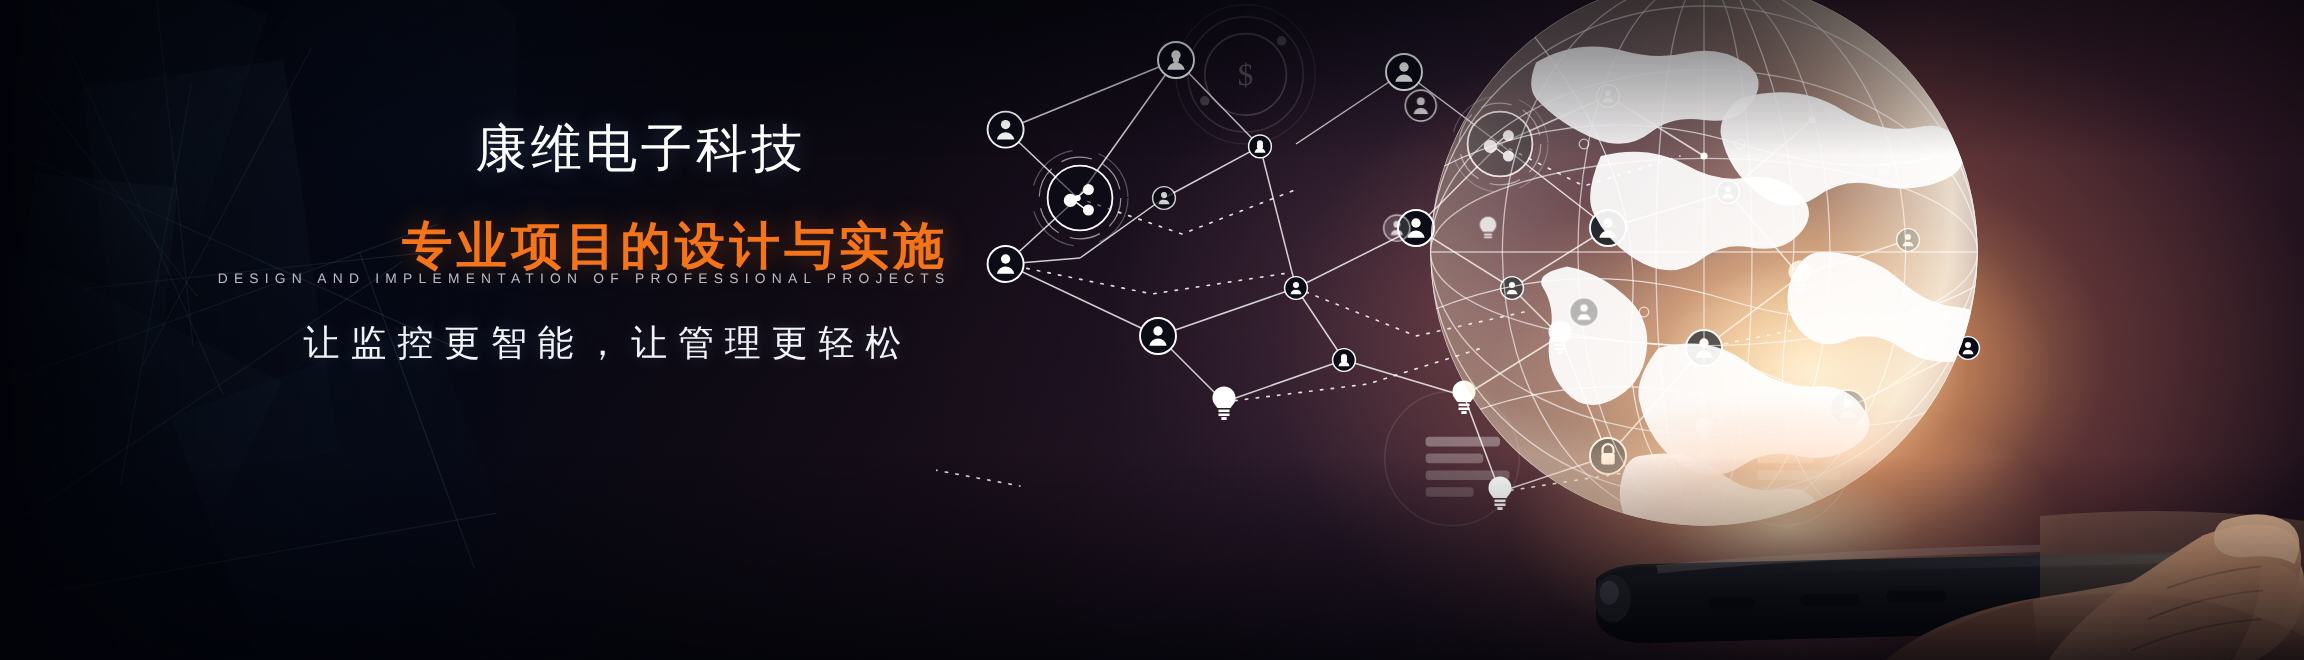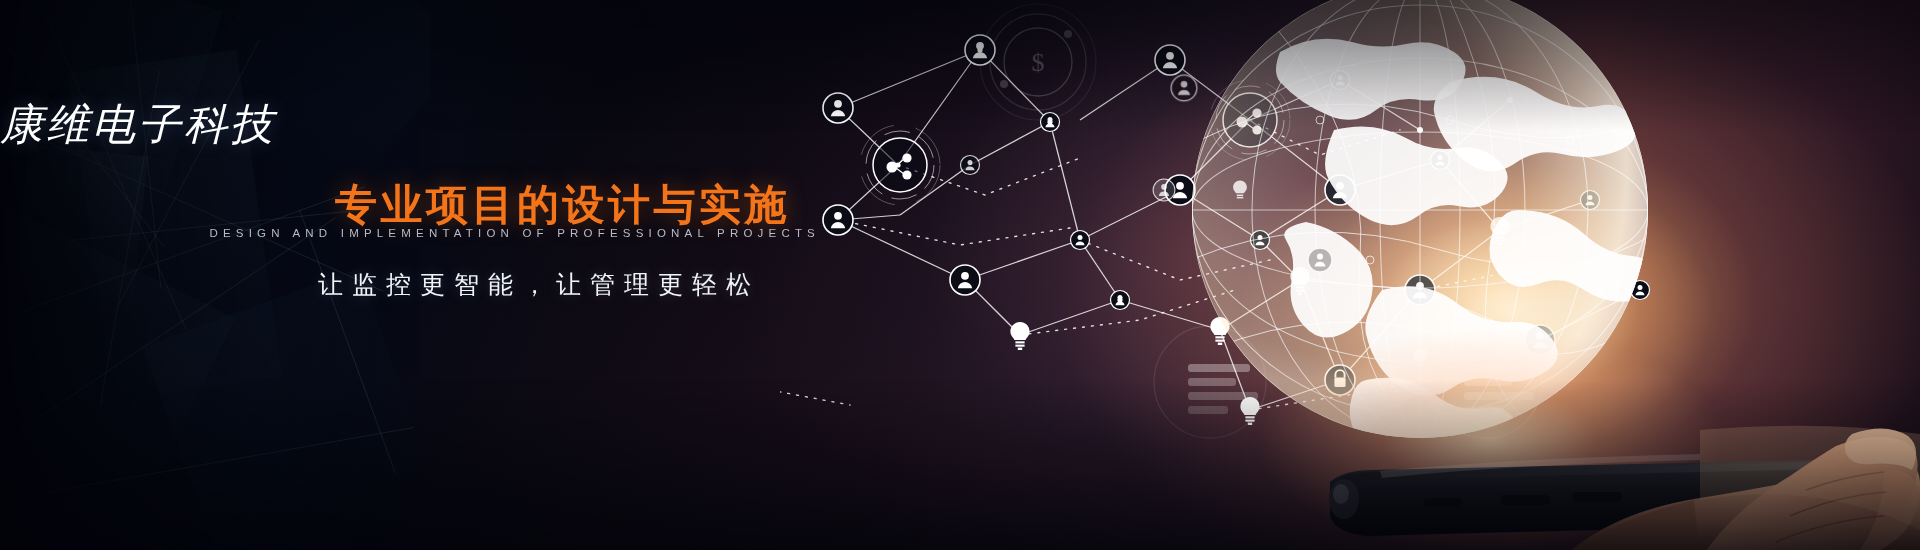--- a/index.html
+++ b/index.html
@@ -54,51 +54,49 @@
       linear-gradient(to top, rgba(2,3,9,.80) 0px, rgba(2,3,9,0) 170px);
   }
 
   
   .copy{
     position:absolute; left:0; top:0; width:820px; height:550px;
     z-index:9;
   }
   .line-brand{
     position:absolute; left:0; top:103px; width:672px;
-    text-align:left;
+    text-align:right;
     color:#ffffff;
     font-size:43px; line-height:1;
     letter-spacing:3px;
     font-weight:400;
     text-shadow:0 0 18px rgba(150,190,255,.25);
-    font-style:italic;
   }
   .line-head{
     position:absolute; left:0; top:184px; width:790px;
     text-align:right;
     color:#f4741a;
     font-size:42px; line-height:1;
     letter-spacing:3.5px;
     font-weight:700;
     text-shadow:0 0 22px rgba(244,116,26,.35);
   }
   .line-en{
     position:absolute; left:0; top:228px; width:792px;
     text-align:right;
     color:#b9bcc6;
     font-size:11.5px; line-height:1;
     letter-spacing:5.2px;
     font-weight:400;
-    margin-left:28px;
   }
   .line-tag{
     position:absolute; left:0; top:272px; width:760px;
     text-align:right;
     color:#f2f4f8;
-    font-size:25px; line-height:1;
+    font-size:30px; line-height:1;
     letter-spacing:9px;
     font-weight:400;
     text-shadow:0 0 14px rgba(160,190,255,.22);
   }
 </style>
 </head>
 <body>
 
 <div id="banner">
 

